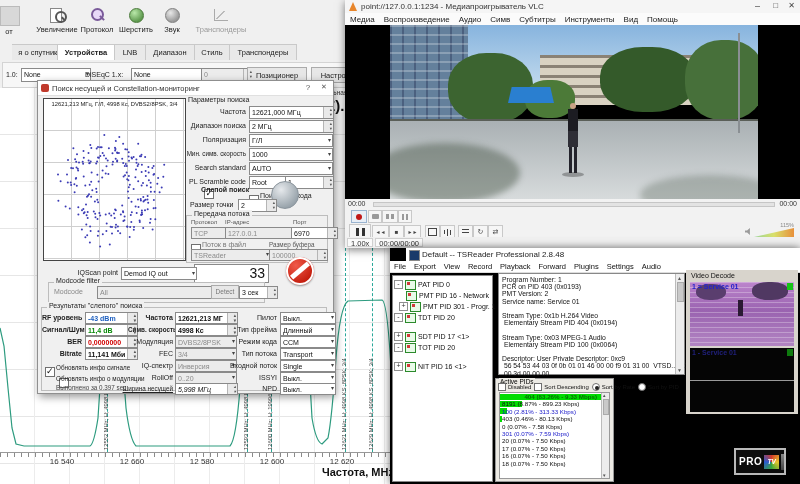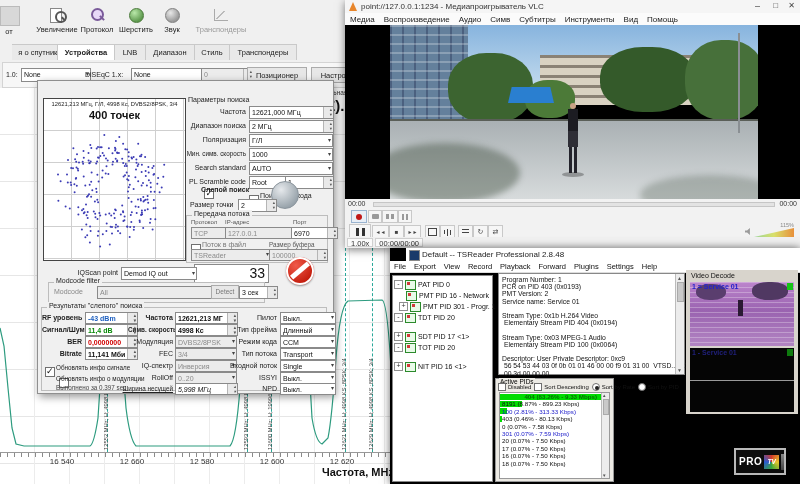--- a/index.html
+++ b/index.html
@@ -149,25 +149,30 @@
       <div class="a tick-label" style="left:250px;">12 600</div>
       <div class="a tick-label" style="left:320px;">12 620</div>
       <div class="a" style="left:322px;top:378px;font-size:11px;font-weight:bold;color:#111;">Частота, MHz</div>
 
       <div class="a" style="left:299px;top:1px;font-size:6.5px;color:#333;white-space:nowrap;">Горизонтальная(Л</div>
       <div class="a" style="left:296px;top:9px;font-size:15px;font-weight:bold;color:#111;white-space:nowrap;">28.3E). Н</div>
     </div>
   </div>
 
   <div id="dlg" class="a">
+    <div class="a tb">
+      <div class="a" style="left:3px;top:3px;width:8px;height:8px;background:#c0392b;border-radius:2px;"></div>
+      <div class="a" style="left:14px;top:3px;font-size:7.5px;color:#333;white-space:nowrap;">Поиск несущей и Constellation-мониторинг</div>
+      <div class="a" style="left:264px;top:2px;width:12px;height:10px;text-align:center;font-size:8px;color:#555;">?</div>
+      <div class="a" style="left:280px;top:2px;width:12px;height:10px;text-align:center;font-size:7px;color:#555;">✕</div>
+    </div>
 
     
     <div class="a plot">
       <div class="a" style="left:0;top:2px;width:100%;text-align:center;font-size:5.8px;color:#222;">12621,213 МГц, Г/Л, 4998 Кс, DVBS2/8PSK, 3/4</div>
-      <div class="a" style="left:0;top:10px;width:100%;text-align:center;font-size:11px;font-weight:bold;color:#111;">400 точек</div>
       <svg id="scatter" class="a" style="left:0;top:26px;width:139px;height:133px;" viewBox="0 0 139 133">
           <circle cx="27.2" cy="43.1" r="1" fill="#3b3bb5"></circle>
           <circle cx="54.0" cy="21.9" r="1" fill="#3b3bb5"></circle>
           <circle cx="52.2" cy="63.8" r="1" fill="#3b3bb5"></circle>
           <circle cx="76.2" cy="108.2" r="1" fill="#3b3bb5"></circle>
           <circle cx="60.0" cy="30.5" r="1" fill="#3b3bb5"></circle>
           <circle cx="68.0" cy="101.9" r="1" fill="#3b3bb5"></circle>
           <circle cx="96.0" cy="31.3" r="1" fill="#3b3bb5"></circle>
           <circle cx="62.7" cy="98.5" r="1" fill="#3b3bb5"></circle>
           <circle cx="75.3" cy="12.0" r="1" fill="#3b3bb5"></circle>
@@ -617,21 +622,21 @@
     </div>
     <div class="a" style="left:0;top:13px;width:410px;height:12px;background:#fff;display:flex;align-items:center;padding-left:4px;box-sizing:border-box;border-bottom:1px solid #ddd;">
       <span class="tmenu">File</span>
       <span class="tmenu">Export</span>
       <span class="tmenu">View</span>
       <span class="tmenu">Record</span>
       <span class="tmenu">Playback</span>
       <span class="tmenu">Forward</span>
       <span class="tmenu">Plugins</span>
       <span class="tmenu">Settings</span>
-      <span class="tmenu">Help</span>
+      <span class="tmenu">Audio</span>
     </div>
 
     <div class="a" style="left:2px;top:27px;width:101px;height:207px;background:#fff;border:1px solid #888;padding:3px 0 0 1px;box-sizing:border-box;">
       <div class="tree-item">
           <span class="exp">-</span>
           <span class="ticon"></span>
           <span>PAT PID 0</span>
         </div>
       <div class="tree-item" style="padding-left:12px;">
           <span class="ticon"></span>

